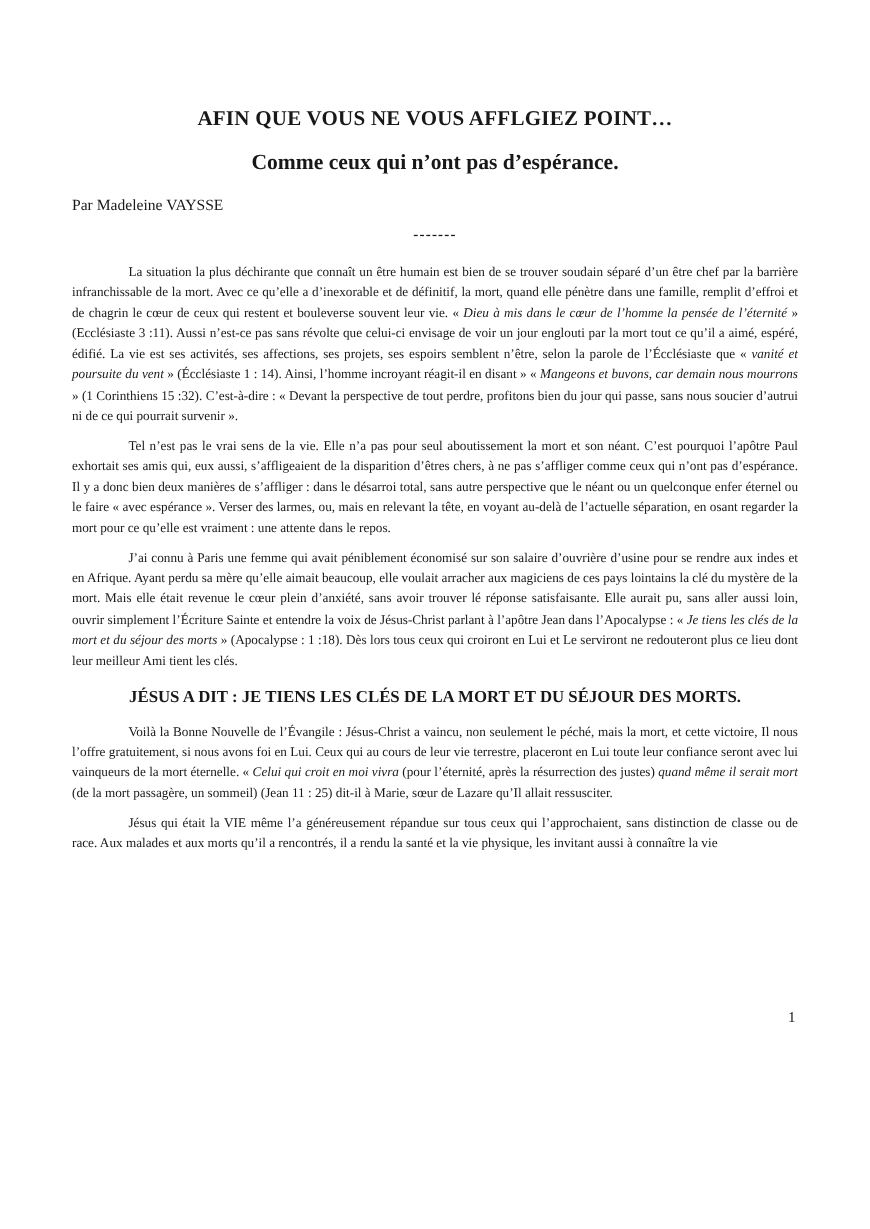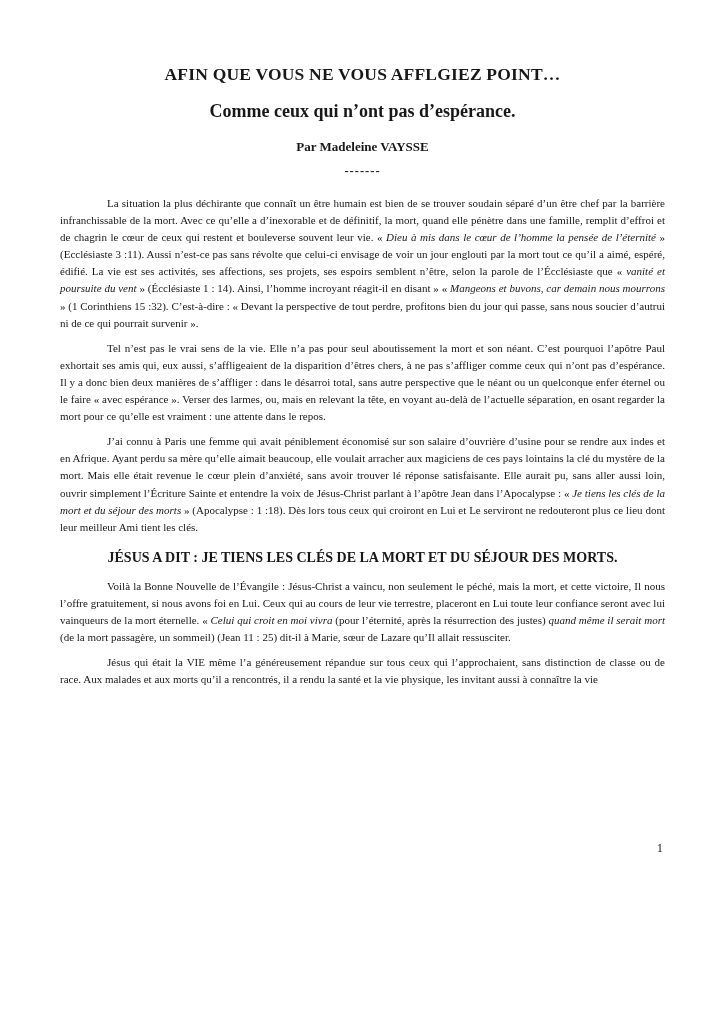--- a/index.html
+++ b/index.html
@@ -6,44 +6,44 @@
   html, body {
     margin: 0;
     padding: 0;
     background: #ffffff;
   }
   .page {
     position: relative;
     width: 725px;
     height: 900px;
     box-sizing: border-box;
-    padding: 64px 60px 0 60px;
+    padding: 88px 60px 0 60px;
     background: #ffffff;
     color: #181818;
     font-family: "Liberation Serif", "DejaVu Serif", serif;
     overflow: hidden;
   }
   .title-line1 {
     margin: 0 0 16px 0;
     text-align: center;
     font-size: 17.5px;
     font-weight: bold;
     letter-spacing: 0.2px;
   }
   .title-line2 {
     margin: 0 0 17px 0;
     text-align: center;
     font-size: 18px;
     font-weight: bold;
   }
   .byline {
     margin: 0 0 9px 0;
-    text-align: center;
+    text-align: left;
     font-size: 13px;
-    font-weight: bold;
+    font-weight: normal;
   }
   .separator {
     margin: 0 0 16px 0;
     text-align: center;
     font-size: 12.5px;
     font-weight: bold;
     letter-spacing: 1px;
   }
   .doc-body p {
     margin: 0 0 8px 0;

